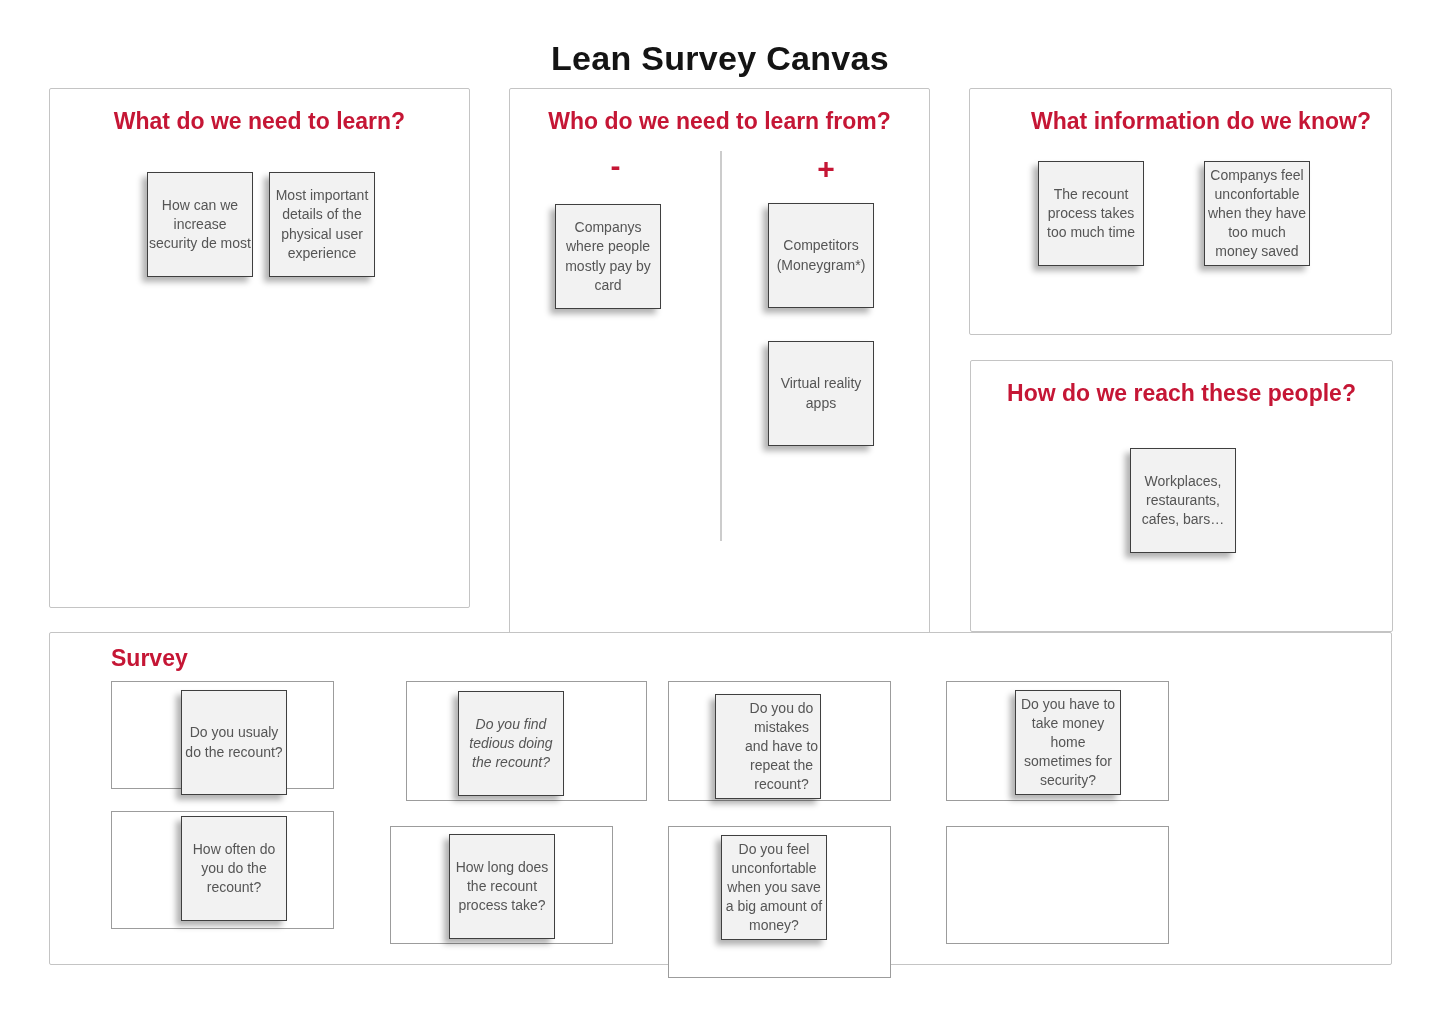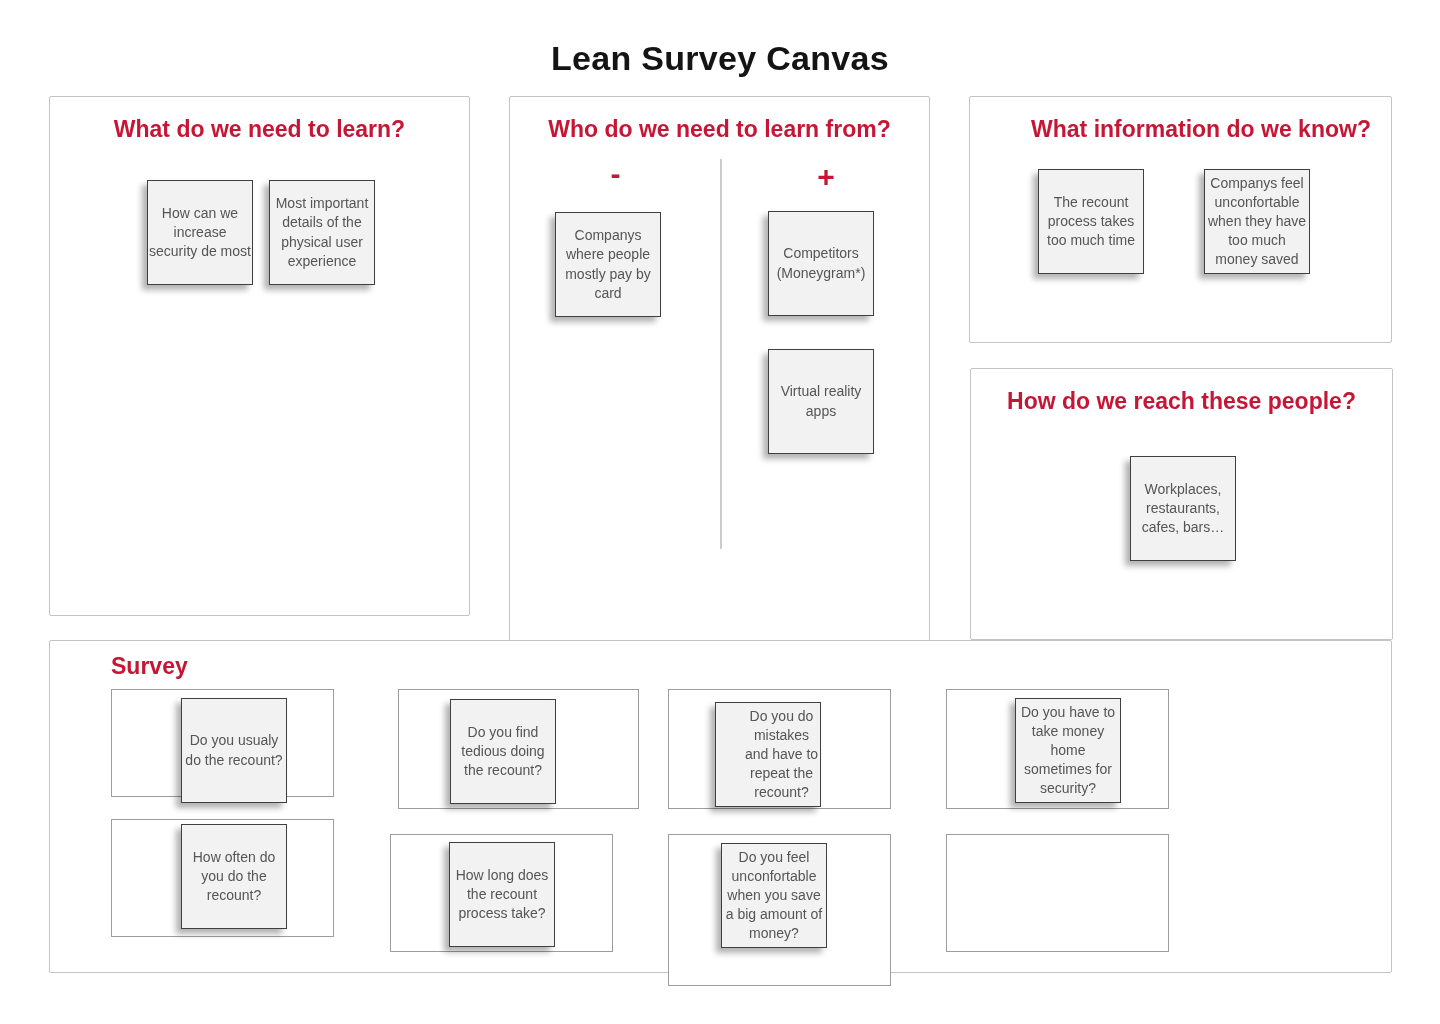--- a/index.html
+++ b/index.html
@@ -27,21 +27,20 @@
     font-weight: 700;
     letter-spacing: 0.3px;
     color: var(--title-color, #141414);
   }
   .panel {
     position: absolute;
     box-sizing: border-box;
     border: 1px solid var(--panel-border, #c4c4c4);
     border-radius: 2px;
     background: #ffffff;
-    margin-top: 8px;
   }
   .panel h2 {
     margin: 0;
     padding-top: 19px;
     text-align: center;
     font-size: 23px;
     line-height: 26px;
     font-weight: 700;
     color: var(--accent, #c51635);
   }
@@ -122,21 +121,21 @@
     <h2>How do we reach these people?</h2>
     <div class="note" style="left:159px; top:87px;">Workplaces, restaurants, cafes, bars…</div>
   </section>
 
   <section class="panel" id="panel-survey" style="left:49px; top:632px; width:1343px; height:333px;">
     <h2>Survey</h2>
 
     <div class="cell" style="left:61px; top:48px; width:223px; height:108px;">
       <div class="note" style="left:69px; top:8px;">Do you usualy do the recount?</div>
     </div>
-    <div class="cell" style="left:348px; top:48px; width:241px; height:120px;">
+    <div class="cell" style="left:356px; top:48px; width:241px; height:120px;font-style:italic;">
       <div class="note" style="left:51px; top:9px;">Do you find tedious doing the recount?</div>
     </div>
     <div class="cell" style="left:618px; top:48px; width:223px; height:120px;">
       <div class="note" style="left:46px; top:12px;padding-left:28px;">Do you do mistakes and have to repeat the recount?</div>
     </div>
     <div class="cell" style="left:896px; top:48px; width:223px; height:120px;">
       <div class="note" style="left:68px; top:8px;">Do you have to take money home sometimes for security?</div>
     </div>
 
     <div class="cell" style="left:61px; top:178px; width:223px; height:118px;">

